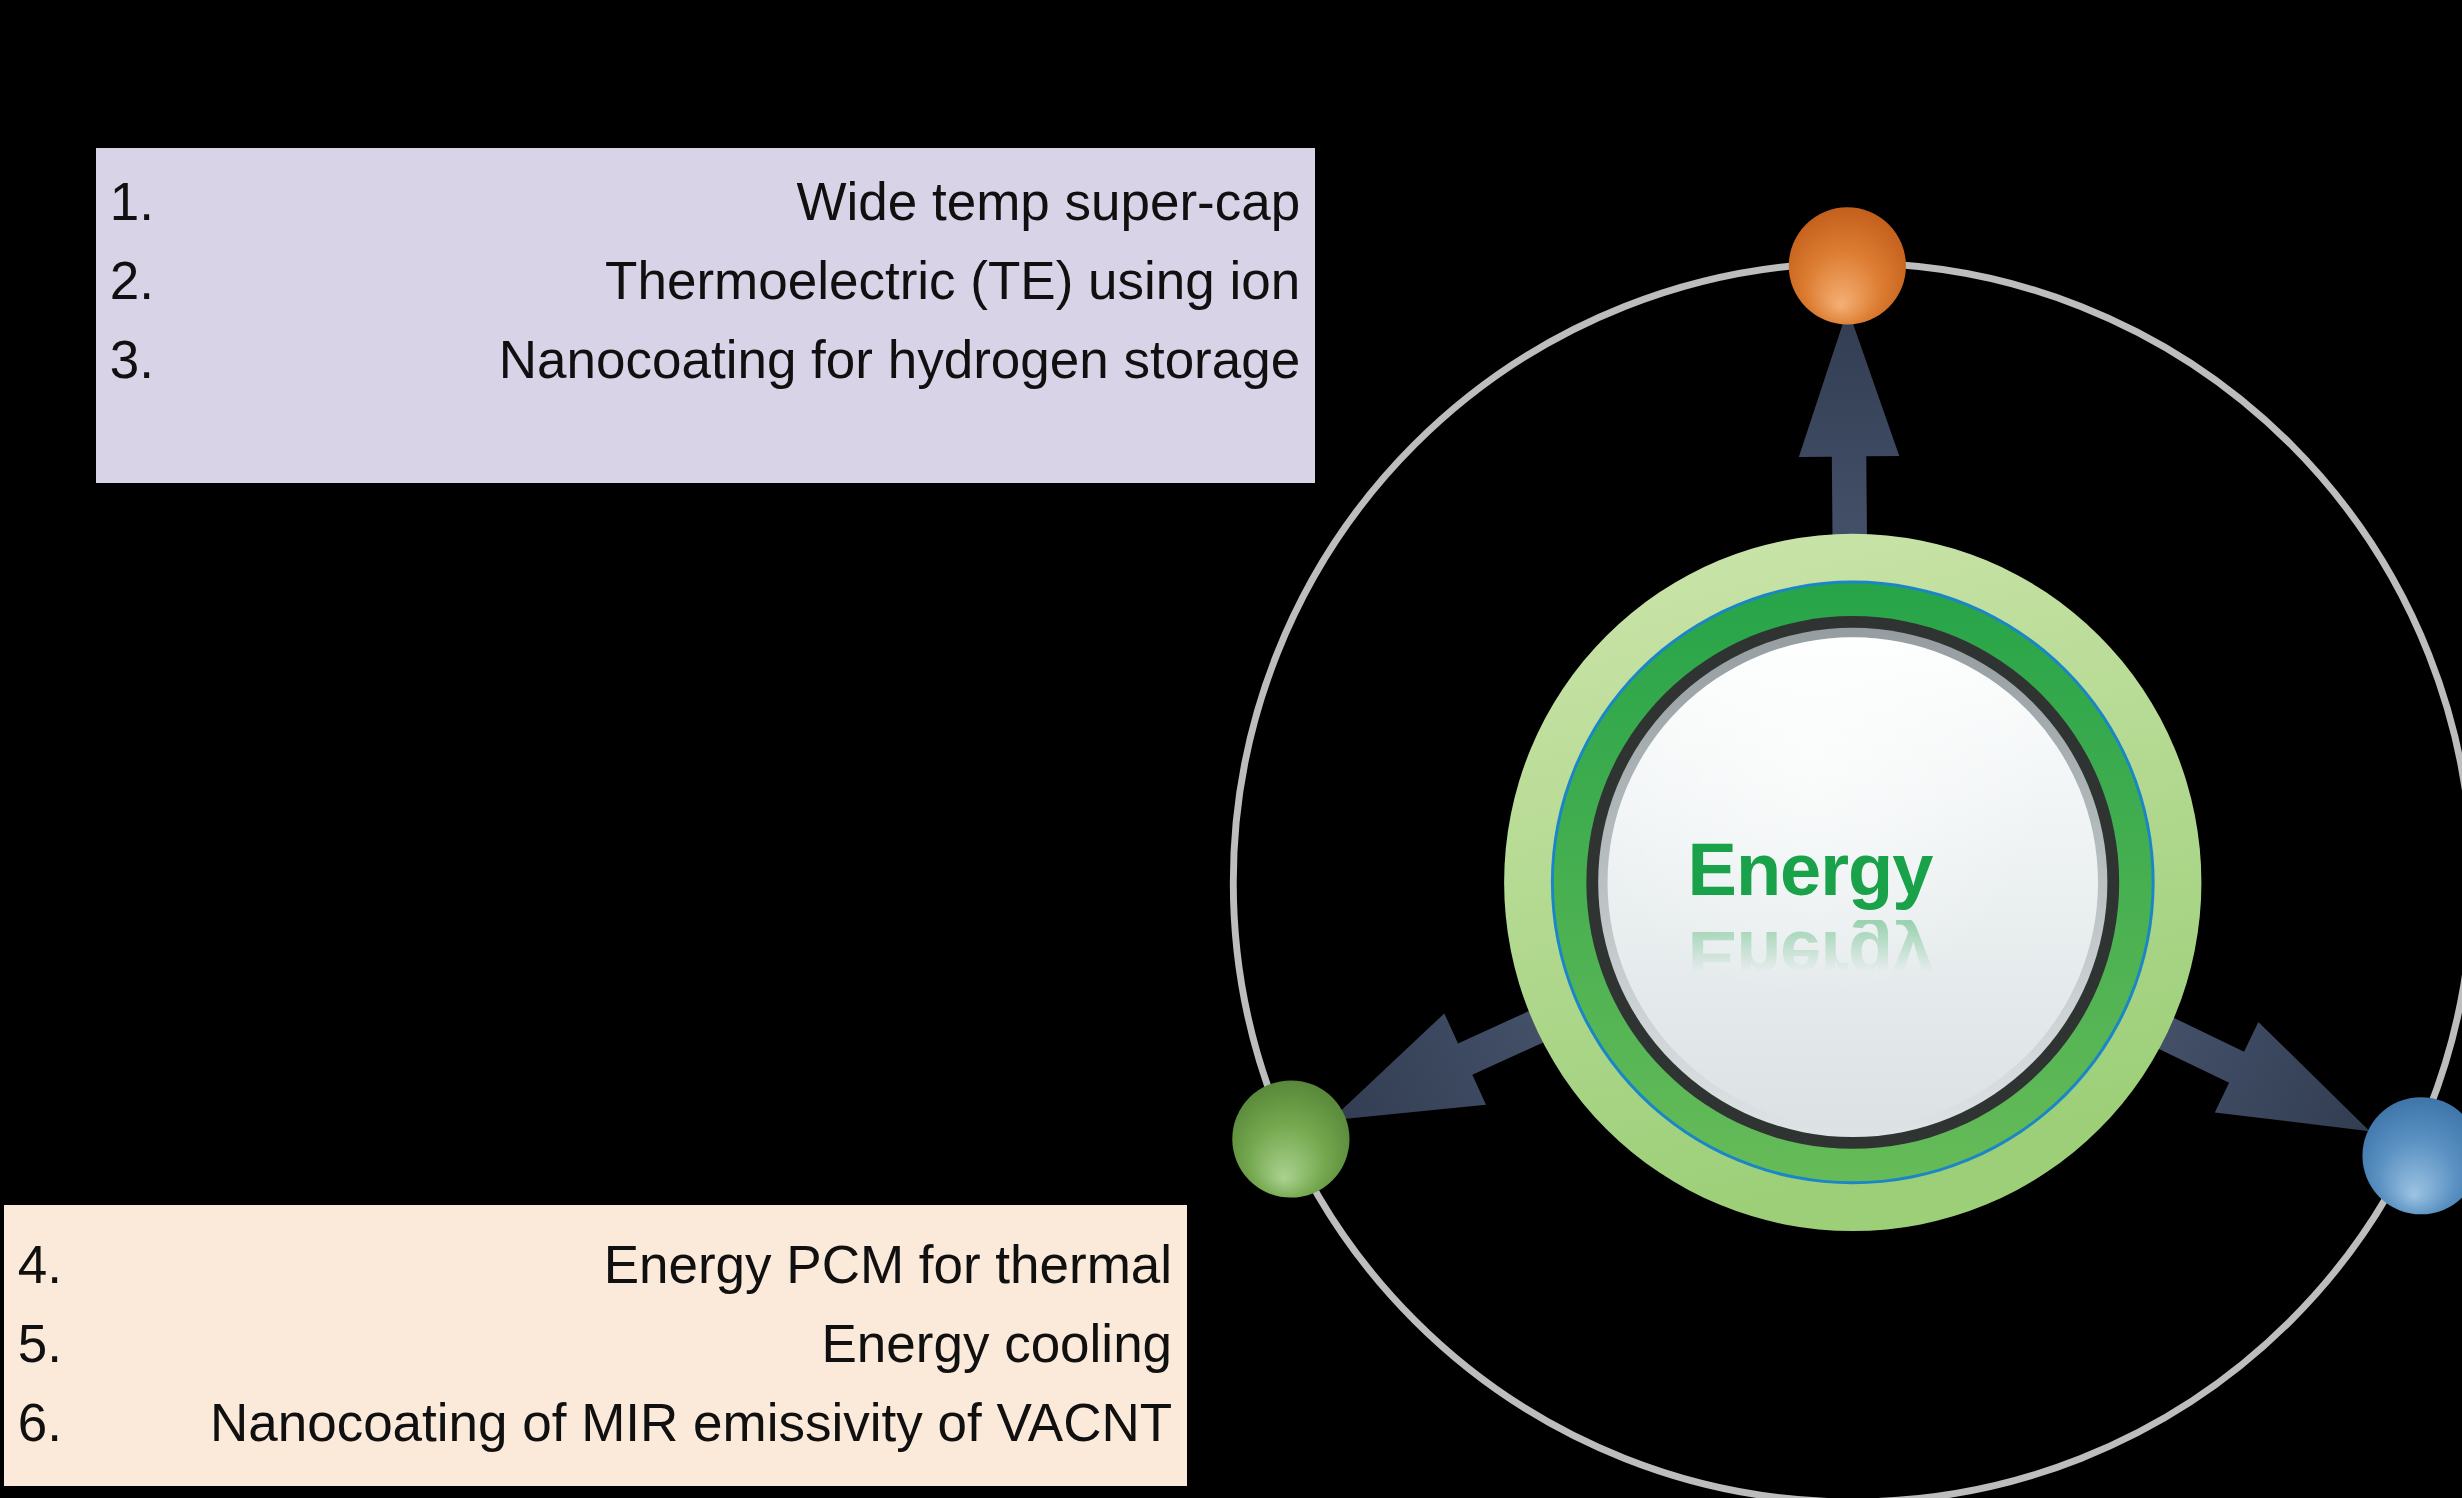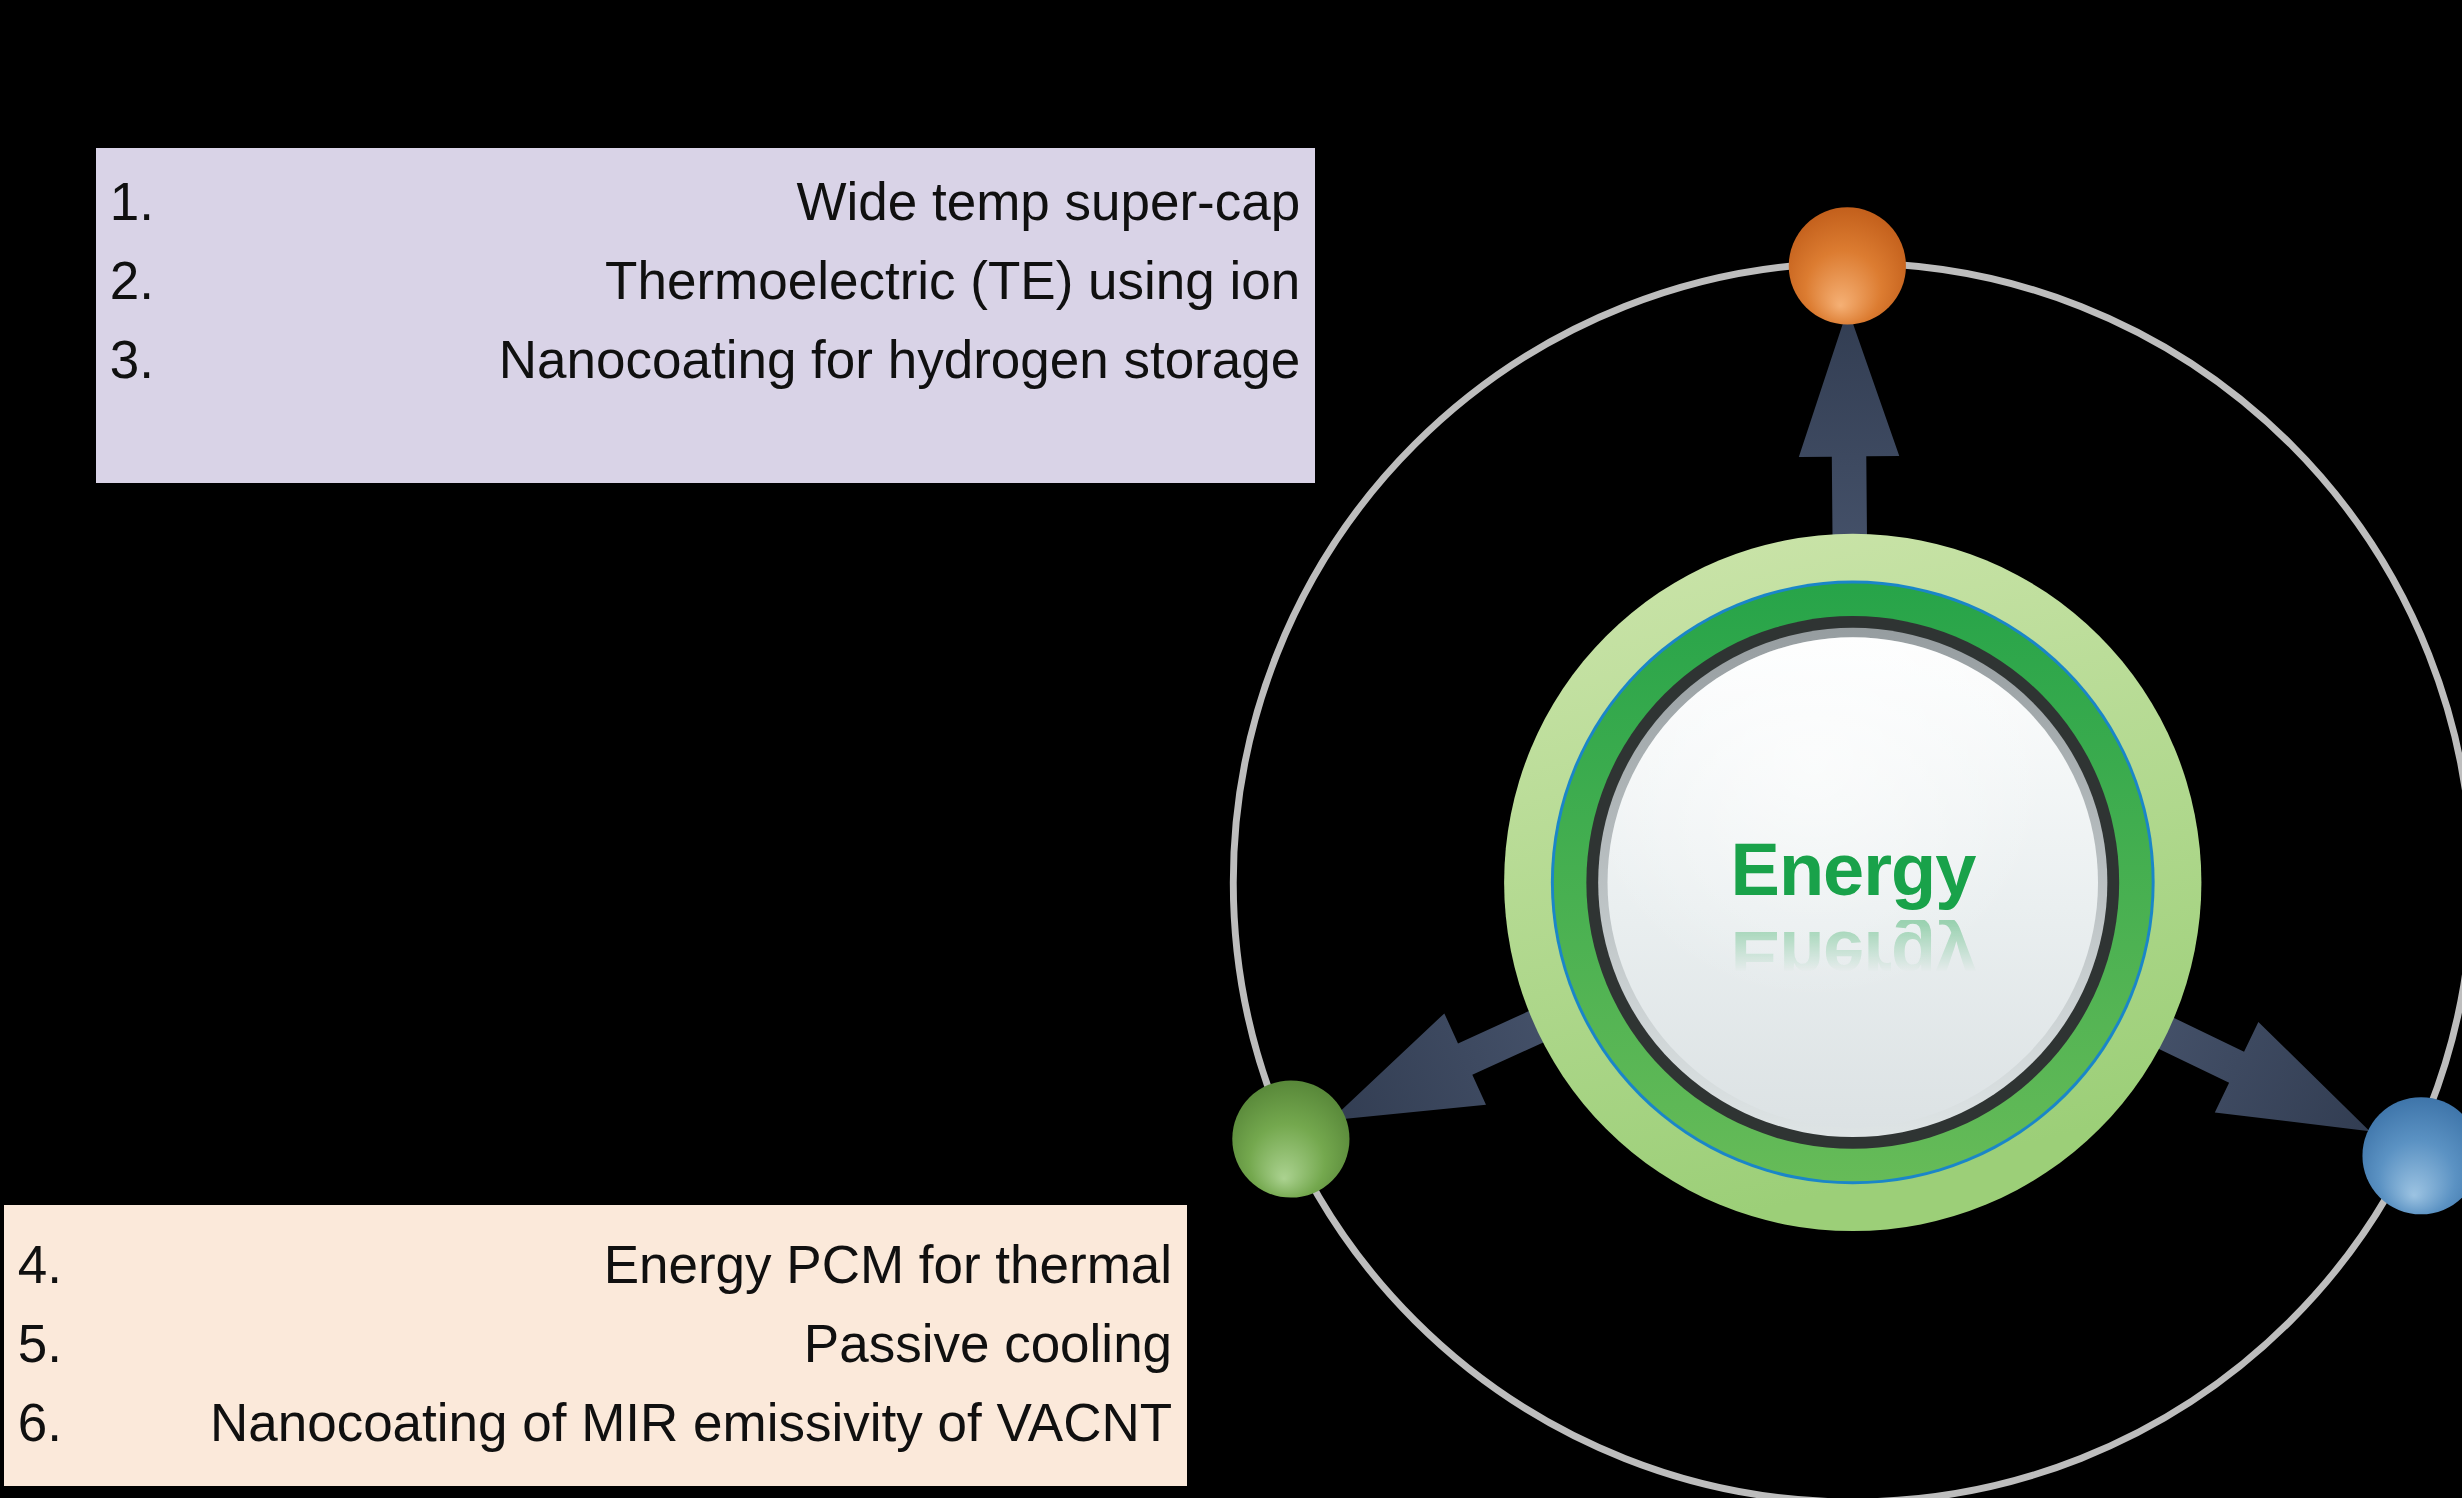--- a/index.html
+++ b/index.html
@@ -13,21 +13,21 @@
          font-size:53px; line-height:79px; padding:13.8px 14.8px 0 13.8px; }
   .box-top-left    { left:96px;  top:148px;  width:1219px; height:335px; background:#D9D3E7; }
   .box-bottom-left { left:3.9px;    top:1205px; width:1183px; height:281px; background:#FBE9DA; padding-top:19.7px; }
   .item { display:flex; align-items:flex-start; }
   .num  { flex:0 0 52px; margin-right:18.7px; text-align:left; }
   .txt  { flex:1 1 auto;text-align:right; }
   .line { display:block; }
 
   
   .energy-label, .energy-reflection {
-    position:absolute; left:1598px; width:510px; text-align:center;
+    position:absolute; left:1555px; width:510px; text-align:center;
     font-size:74px; line-height:74px; font-weight:bold; color:#19A24A;
     letter-spacing:-1px; white-space:nowrap;
   }
   .energy-label { top:833px; }
   .energy-reflection {
     top:920px; transform:scaleY(-1); opacity:0.38;
     -webkit-mask-image:linear-gradient(to bottom, rgba(0,0,0,0) 30%, rgba(0,0,0,1) 96%);
             mask-image:linear-gradient(to bottom, rgba(0,0,0,0) 30%, rgba(0,0,0,1) 96%);
   }
 </style>
@@ -134,21 +134,21 @@
   <div class="box box-bottom-left">
     <div class="item">
       <span class="num">4.</span>
       <span class="txt">
         <span class="line">Energy PCM for thermal</span>
       </span>
     </div>
     <div class="item">
       <span class="num">5.</span>
       <span class="txt">
-        <span class="line">Passive cooling</span>
+        <span class="line">Energy cooling</span>
       </span>
     </div>
     <div class="item">
       <span class="num">6.</span>
       <span class="txt">
         <span class="line">Nanocoating of MIR emissivity of VACNT</span>
       </span>
     </div>
   </div>
 

